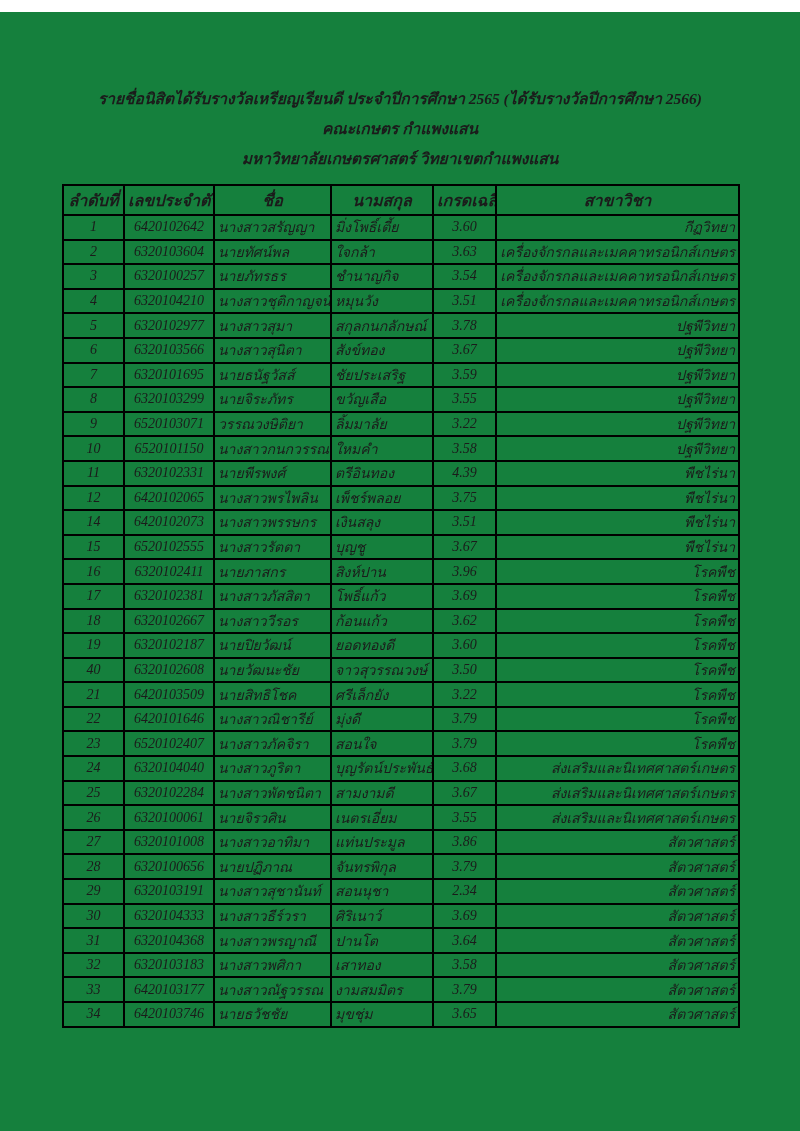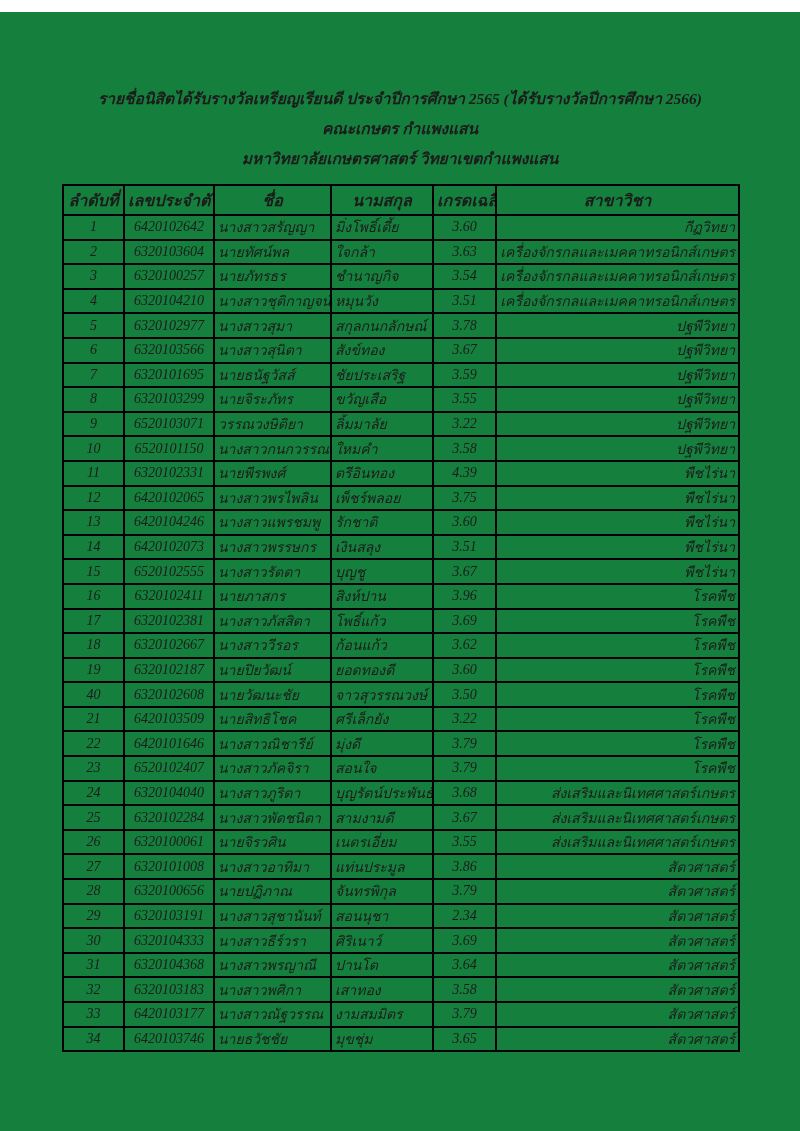--- a/index.html
+++ b/index.html
@@ -173,28 +173,20 @@
         </tr>
         <tr>
           <td class="col-0">12</td>
           <td class="col-1">6420102065</td>
           <td class="col-2">นางสาวพรไพลิน</td>
           <td class="col-3">เพ็ชร์พลอย</td>
           <td class="col-4">3.75</td>
           <td class="col-5">พืชไร่นา</td>
         </tr>
         <tr>
-          <td class="col-0">13</td>
-          <td class="col-1">6420104246</td>
-          <td class="col-2">นางสาวแพรชมพู</td>
-          <td class="col-3">รักชาติ</td>
-          <td class="col-4">3.60</td>
-          <td class="col-5">พืชไร่นา</td>
-        </tr>
-        <tr>
           <td class="col-0">14</td>
           <td class="col-1">6420102073</td>
           <td class="col-2">นางสาวพรรษกร</td>
           <td class="col-3">เงินสลุง</td>
           <td class="col-4">3.51</td>
           <td class="col-5">พืชไร่นา</td>
         </tr>
         <tr>
           <td class="col-0">15</td>
           <td class="col-1">6520102555</td>

